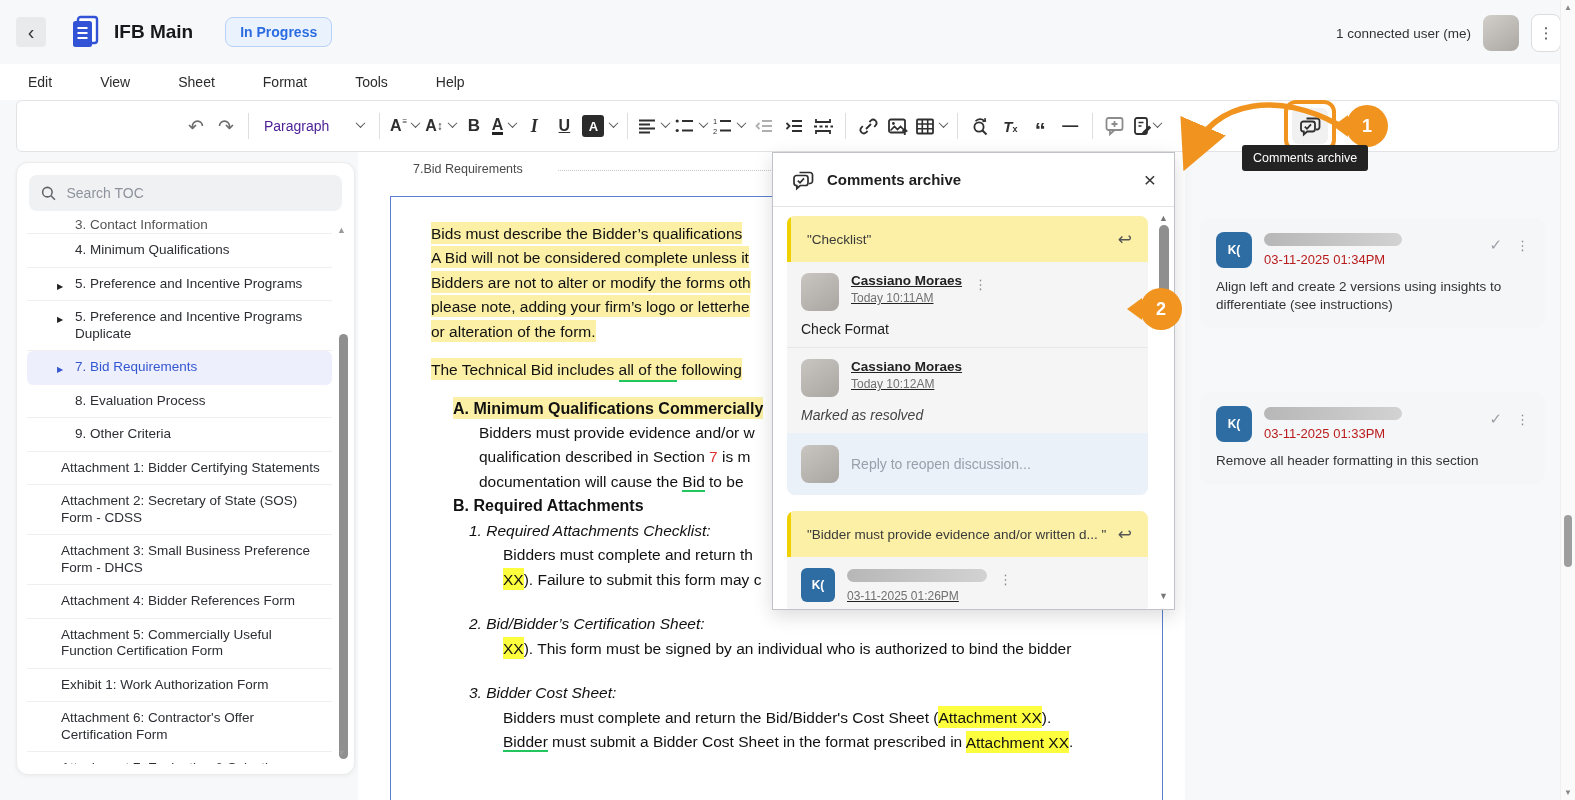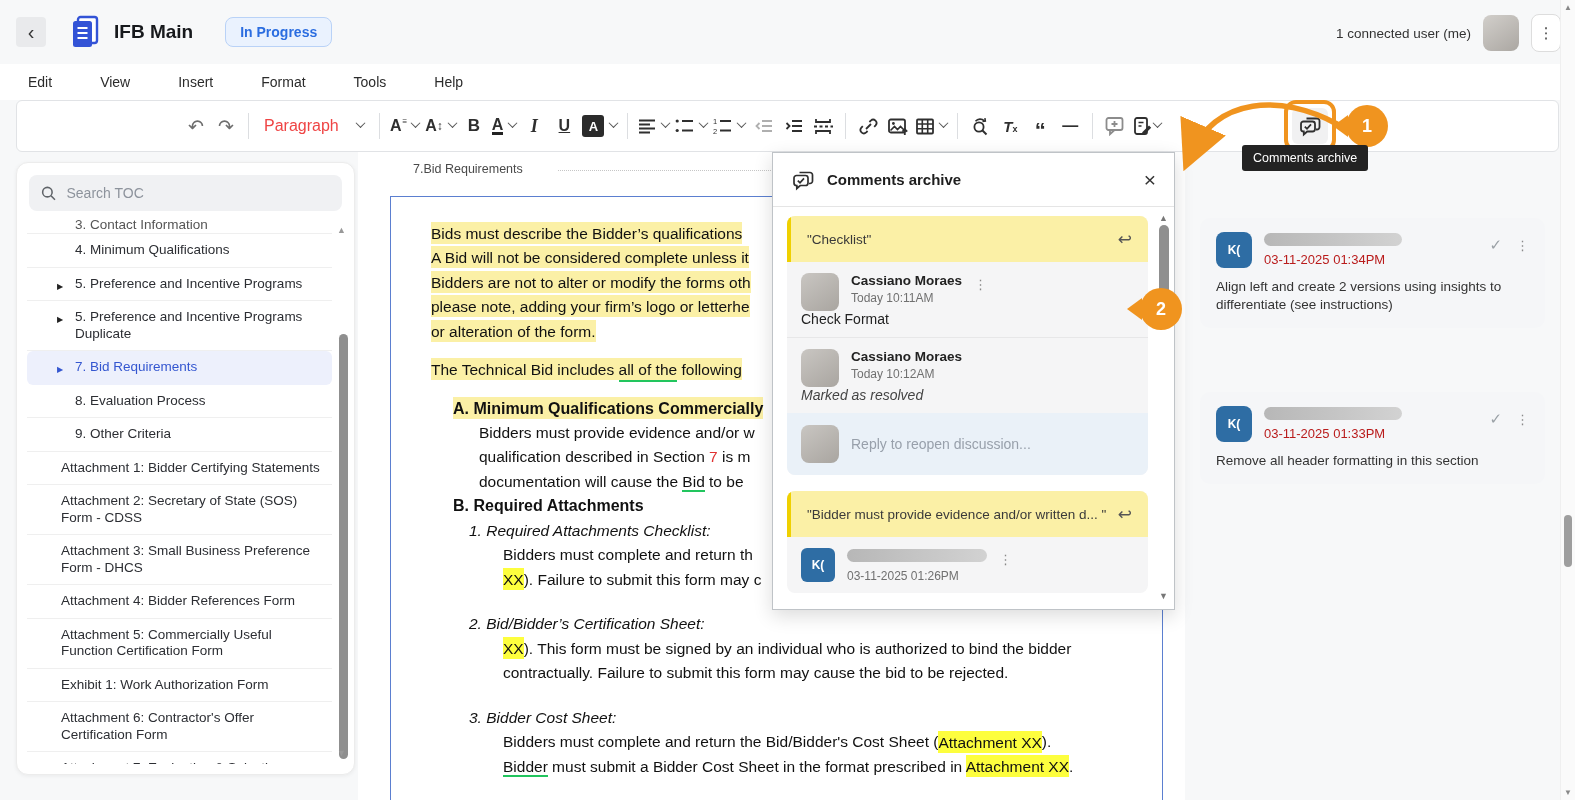--- a/index.html
+++ b/index.html
@@ -20,21 +20,21 @@
   
   .menu-bar { position:absolute; top:64px; left:0; width:1575px; height:36px; background:#fff; display:flex; align-items:center; padding-left:28px; gap:48px; }
   .menu-item { font-size:14px; color:#2b2b2b; cursor:pointer; }
 
   
   .toolbar { position:absolute; top:100px; left:16px; width:1543px; height:52px; background:#fff; border:1px solid #e1e3e6; border-radius:6px; display:flex; align-items:center; padding-left:164px; }
   .tb { height:34px; min-width:30px; display:flex; align-items:center; justify-content:center; color:#2f2f2f; cursor:pointer; padding:0 3px; }
   .tb svg { display:block; }
   .tb-div { width:1px; height:26px; background:#dcdee1; margin:0 7px; }
   .chev { width:7px; height:7px; border-right:1.6px solid #555; border-bottom:1.6px solid #555; transform:rotate(45deg) translate(-1px,-1px); margin-left:6px; margin-top:-3px; }
-  .para-dd { width:116px; justify-content:space-between; padding:0 8px; font-size:16px; color:#ef4444;text-align:center; }
+  .para-dd { width:116px; justify-content:space-between; padding:0 8px; font-size:14px; color:#4c1d95;text-align:center; }
   .ltr { font-weight:bold; font-size:16px; }
   .ltr-sup { font-size:8px; margin-left:1px; margin-top:-10px; letter-spacing:-1px; }
   .fc-a { border-bottom:3px solid #222; line-height:14px; }
   .hi-box { width:22px; height:22px; background:#2b2b2b; color:#fff; border-radius:3px; display:flex; align-items:center; justify-content:center; font-size:13px; font-weight:bold; }
   .muted { opacity:.38; }
   .undo-glyph { font-size:19px; color:#6e6e6e; }
   .tx-i { font-style:italic; font-weight:bold; font-size:15px; }
   .tx-x { font-size:9px; font-weight:bold; margin-top:6px; }
   .quote-glyph { font-size:22px; font-weight:bold; line-height:10px; margin-top:10px; }
   .hr-glyph { font-weight:bold; font-size:16px; }
@@ -94,25 +94,25 @@
   .popup-close { margin-left:auto; font-size:21px; color:#333; cursor:pointer; line-height:16px; }
   .popup-body { position:absolute; top:55px; bottom:0; left:0; right:0; overflow:hidden; padding:8px 26px 0 14px; }
   .thread { background:#f5f5f6; border-radius:8px; margin-bottom:16px; overflow:hidden; position:relative; }
   .quote-band { background:#FBF0A6; border-left:4px solid #EFD000; height:46px; display:flex; align-items:center; padding:0 16px; font-size:13.5px; color:#3a3a3a; }
   .quote-reply { margin-left:auto; font-size:17px; color:#555; cursor:pointer; }
   .cmt { padding:11px 14px 10px 14px; }
   .cmt + .cmt { border-top:1px solid #e7e7e8; }
   .cmt-head { display:flex; align-items:flex-start; }
   .cmt-av { width:38px; height:38px; border-radius:8px; background:linear-gradient(145deg,#c9c6c2 0%,#a9a5a0 100%); flex:none; }
   .cmt-av.blue { width:34px; height:34px; border-radius:6px; background:#2e6da4; color:#fff; font-size:12px; font-weight:bold; display:flex; align-items:center; justify-content:center; }
-  .cmt-meta { margin-left:12px; }
+  .cmt-meta { margin-left:12px;text-decoration:underline; }
   .cmt-name { font-size:13.5px; font-weight:bold; color:#222; }
   .cmt-time { font-size:12px; color:#707070; margin-top:3px; }
   .cmt-kebab { margin-left:12px; margin-top:4px; color:#888; font-size:13px; cursor:pointer; }
-  .cmt-body { font-size:14px; color:#222; }
+  .cmt-body { margin-top:10px; font-size:14px; color:#222; }
   .cmt-body.i { color:#444; }
   .redacted-bar { display:inline-block; width:140px; height:13px; border-radius:7px; background:linear-gradient(90deg,#b7b7b7,#d2d2d2); }
   .reply-row { background:#EAF1F8; padding:12px 14px; display:flex; align-items:center; }
   .reply-ph { margin-left:12px; font-size:14px; color:#98a0ab; }
   .pp-scroll-up { position:absolute; right:6px; top:60px; font-size:9px; color:#777; }
   .pp-scroll-dn { position:absolute; right:6px; bottom:8px; font-size:9px; color:#777; }
   .pp-thumb { position:absolute; right:5px; top:72px; width:10px; height:74px; background:#8f8f8f; border-radius:5px; }
 
   
   .rc-card { position:absolute; left:1200px; width:345px; background:#f5f6f8; border-radius:10px; padding:14px 16px; }
@@ -151,21 +151,21 @@
     <div class="avatar-gray"></div>
     <div class="kebab-btn">
         <span>⋮</span>
       </div>
   </div>
 </div>
 
 <div class="menu-bar">
     <div class="menu-item">Edit</div>
     <div class="menu-item">View</div>
-    <div class="menu-item">Insert</div>
+    <div class="menu-item">Sheet</div>
     <div class="menu-item">Format</div>
     <div class="menu-item">Tools</div>
     <div class="menu-item">Help</div>
   </div>
 
 <div class="toolbar">
   <div class="tb">
       <span class="undo-glyph">↶</span>
     </div>
   <div class="tb">
@@ -409,21 +409,20 @@
       <div class="dl h gap"><span class="hl b">A. Minimum Qualifications Commercially</span></div>
       <div class="dl s1"><span>Bidders must provide evidence and/or w</span></div>
       <div class="dl s1"><span>qualification described in Section </span><span class="red">7</span><span> is m</span></div>
       <div class="dl s1"><span>documentation will cause the </span><span class="u">Bid</span><span> to be </span></div>
       <div class="dl h"><span class="b">B. Required Attachments</span></div>
       <div class="dl n"><span class="i">1. Required Attachments Checklist:</span></div>
       <div class="dl s2"><span>Bidders must complete and return th</span></div>
       <div class="dl s2"><span class="hl2">XX</span><span>). Failure to submit this form may c</span></div>
       <div class="dl n gap2"><span class="i">2. Bid/Bidder’s Certification Sheet:</span></div>
       <div class="dl s2"><span class="hl2">XX</span><span>). This form must be signed by an individual who is authorized to bind the bidder</span></div>
-      <div class="dl s2"><span>contractually. Failure to submit this form may cause the bid to be rejected.</span></div>
       <div class="dl n gap2"><span class="i">3. Bidder Cost Sheet:</span></div>
       <div class="dl s2"><span>Bidders must complete and return the Bid/Bidder's Cost Sheet (</span><span class="hl2">Attachment XX</span><span>).</span></div>
       <div class="dl s2"><span class="u">Bidder</span><span> must submit a Bidder Cost Sheet in the format prescribed in </span><span class="hl2">Attachment XX</span><span>.</span></div>
     </div>
 </div>
 
 <div class="popup">
   <div class="popup-header">
     <svg width="24" height="24" viewBox="0 0 24 24">
         <path d="M8.5 4.5H19A2.5 2.5 0 0121.5 7v6a2.5 2.5 0 01-2.5 2.5h-1" stroke="#2f2f2f" stroke-width="1.7" fill="none"></path>

